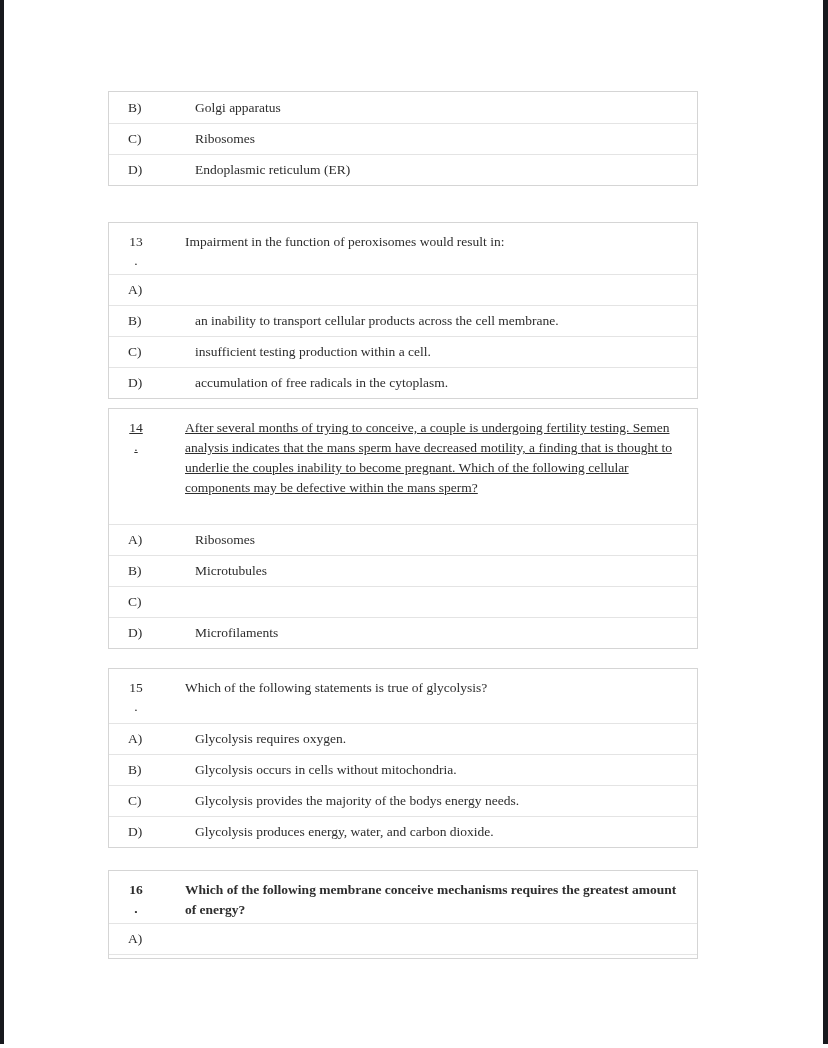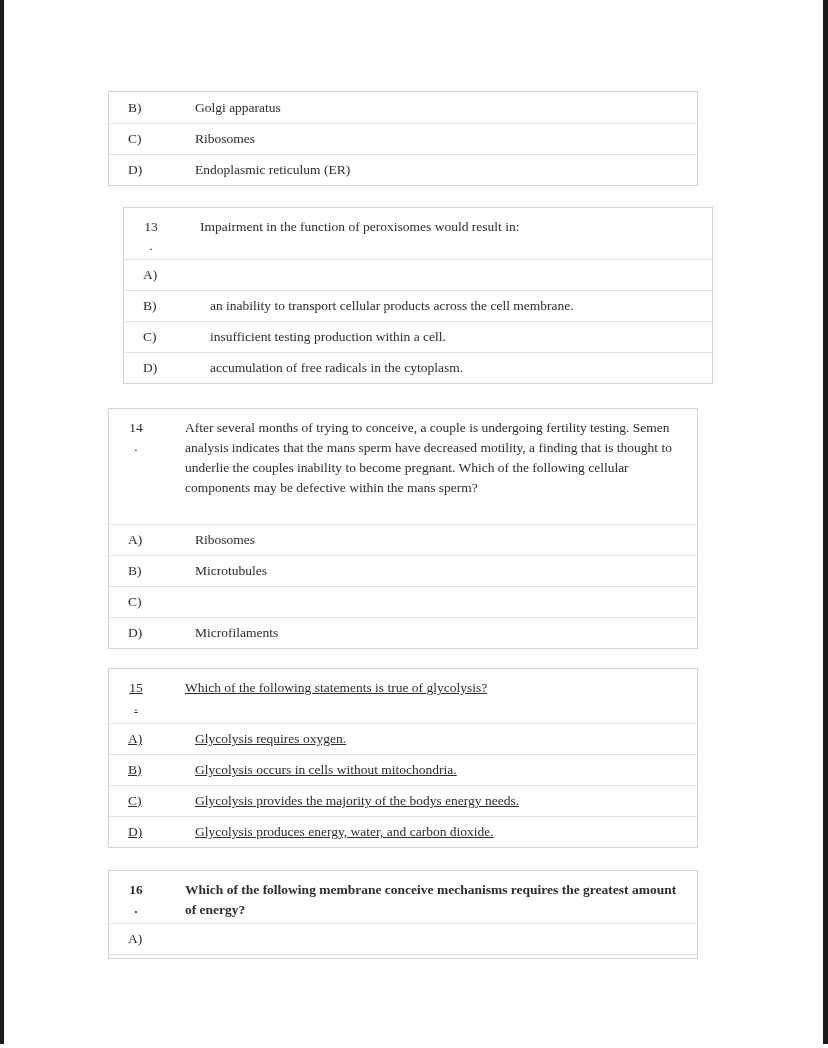--- a/index.html
+++ b/index.html
@@ -44,21 +44,21 @@
   <div class="row opt-row">
     <span class="opt-letter">C)</span>
     <span class="opt-text">Ribosomes</span>
   </div>
   <div class="row opt-row">
     <span class="opt-letter">D)</span>
     <span class="opt-text">Endoplasmic reticulum (ER)</span>
   </div>
 </div>
 
-<div class="qtable" style="top:207px;margin-left:15px;">
+<div class="qtable" style="top:222px;">
   <div class="row" style="height:51px;">
     <div class="q-num">
       <div>13</div>
       <div>.</div>
     </div>
     <div class="q-text">Impairment in the function of peroxisomes would result in:</div>
   </div>
   <div class="row opt-row">
     <span class="opt-letter">A)</span>
   </div>
@@ -70,21 +70,21 @@
     <span class="opt-letter">C)</span>
     <span class="opt-text">insufficient testing production within a cell.</span>
   </div>
   <div class="row opt-row">
     <span class="opt-letter">D)</span>
     <span class="opt-text">accumulation of free radicals in the cytoplasm.</span>
   </div>
 </div>
 
 <div class="qtable" style="top:408px;">
-  <div class="row" style="height:115px;">
+  <div class="row" style="height:115px;text-decoration:underline;">
     <div class="q-num">
       <div>14</div>
       <div>.</div>
     </div>
     <div class="q-text">After several months of trying to conceive, a couple is undergoing fertility testing. Semen analysis indicates that the mans sperm have decreased motility, a finding that is thought to underlie the couples inability to become pregnant. Which of the following cellular components may be defective within the mans sperm?</div>
   </div>
   <div class="row opt-row">
     <span class="opt-letter">A)</span>
     <span class="opt-text">Ribosomes</span>
   </div>
@@ -94,21 +94,21 @@
   </div>
   <div class="row opt-row">
     <span class="opt-letter">C)</span>
   </div>
   <div class="row opt-row">
     <span class="opt-letter">D)</span>
     <span class="opt-text">Microfilaments</span>
   </div>
 </div>
 
-<div class="qtable" style="top:668px;text-decoration:underline;">
+<div class="qtable" style="top:668px;">
   <div class="row" style="height:54px;">
     <div class="q-num">
       <div>15</div>
       <div>.</div>
     </div>
     <div class="q-text">Which of the following statements is true of glycolysis?</div>
   </div>
   <div class="row opt-row">
     <span class="opt-letter">A)</span>
     <span class="opt-text">Glycolysis requires oxygen.</span>

